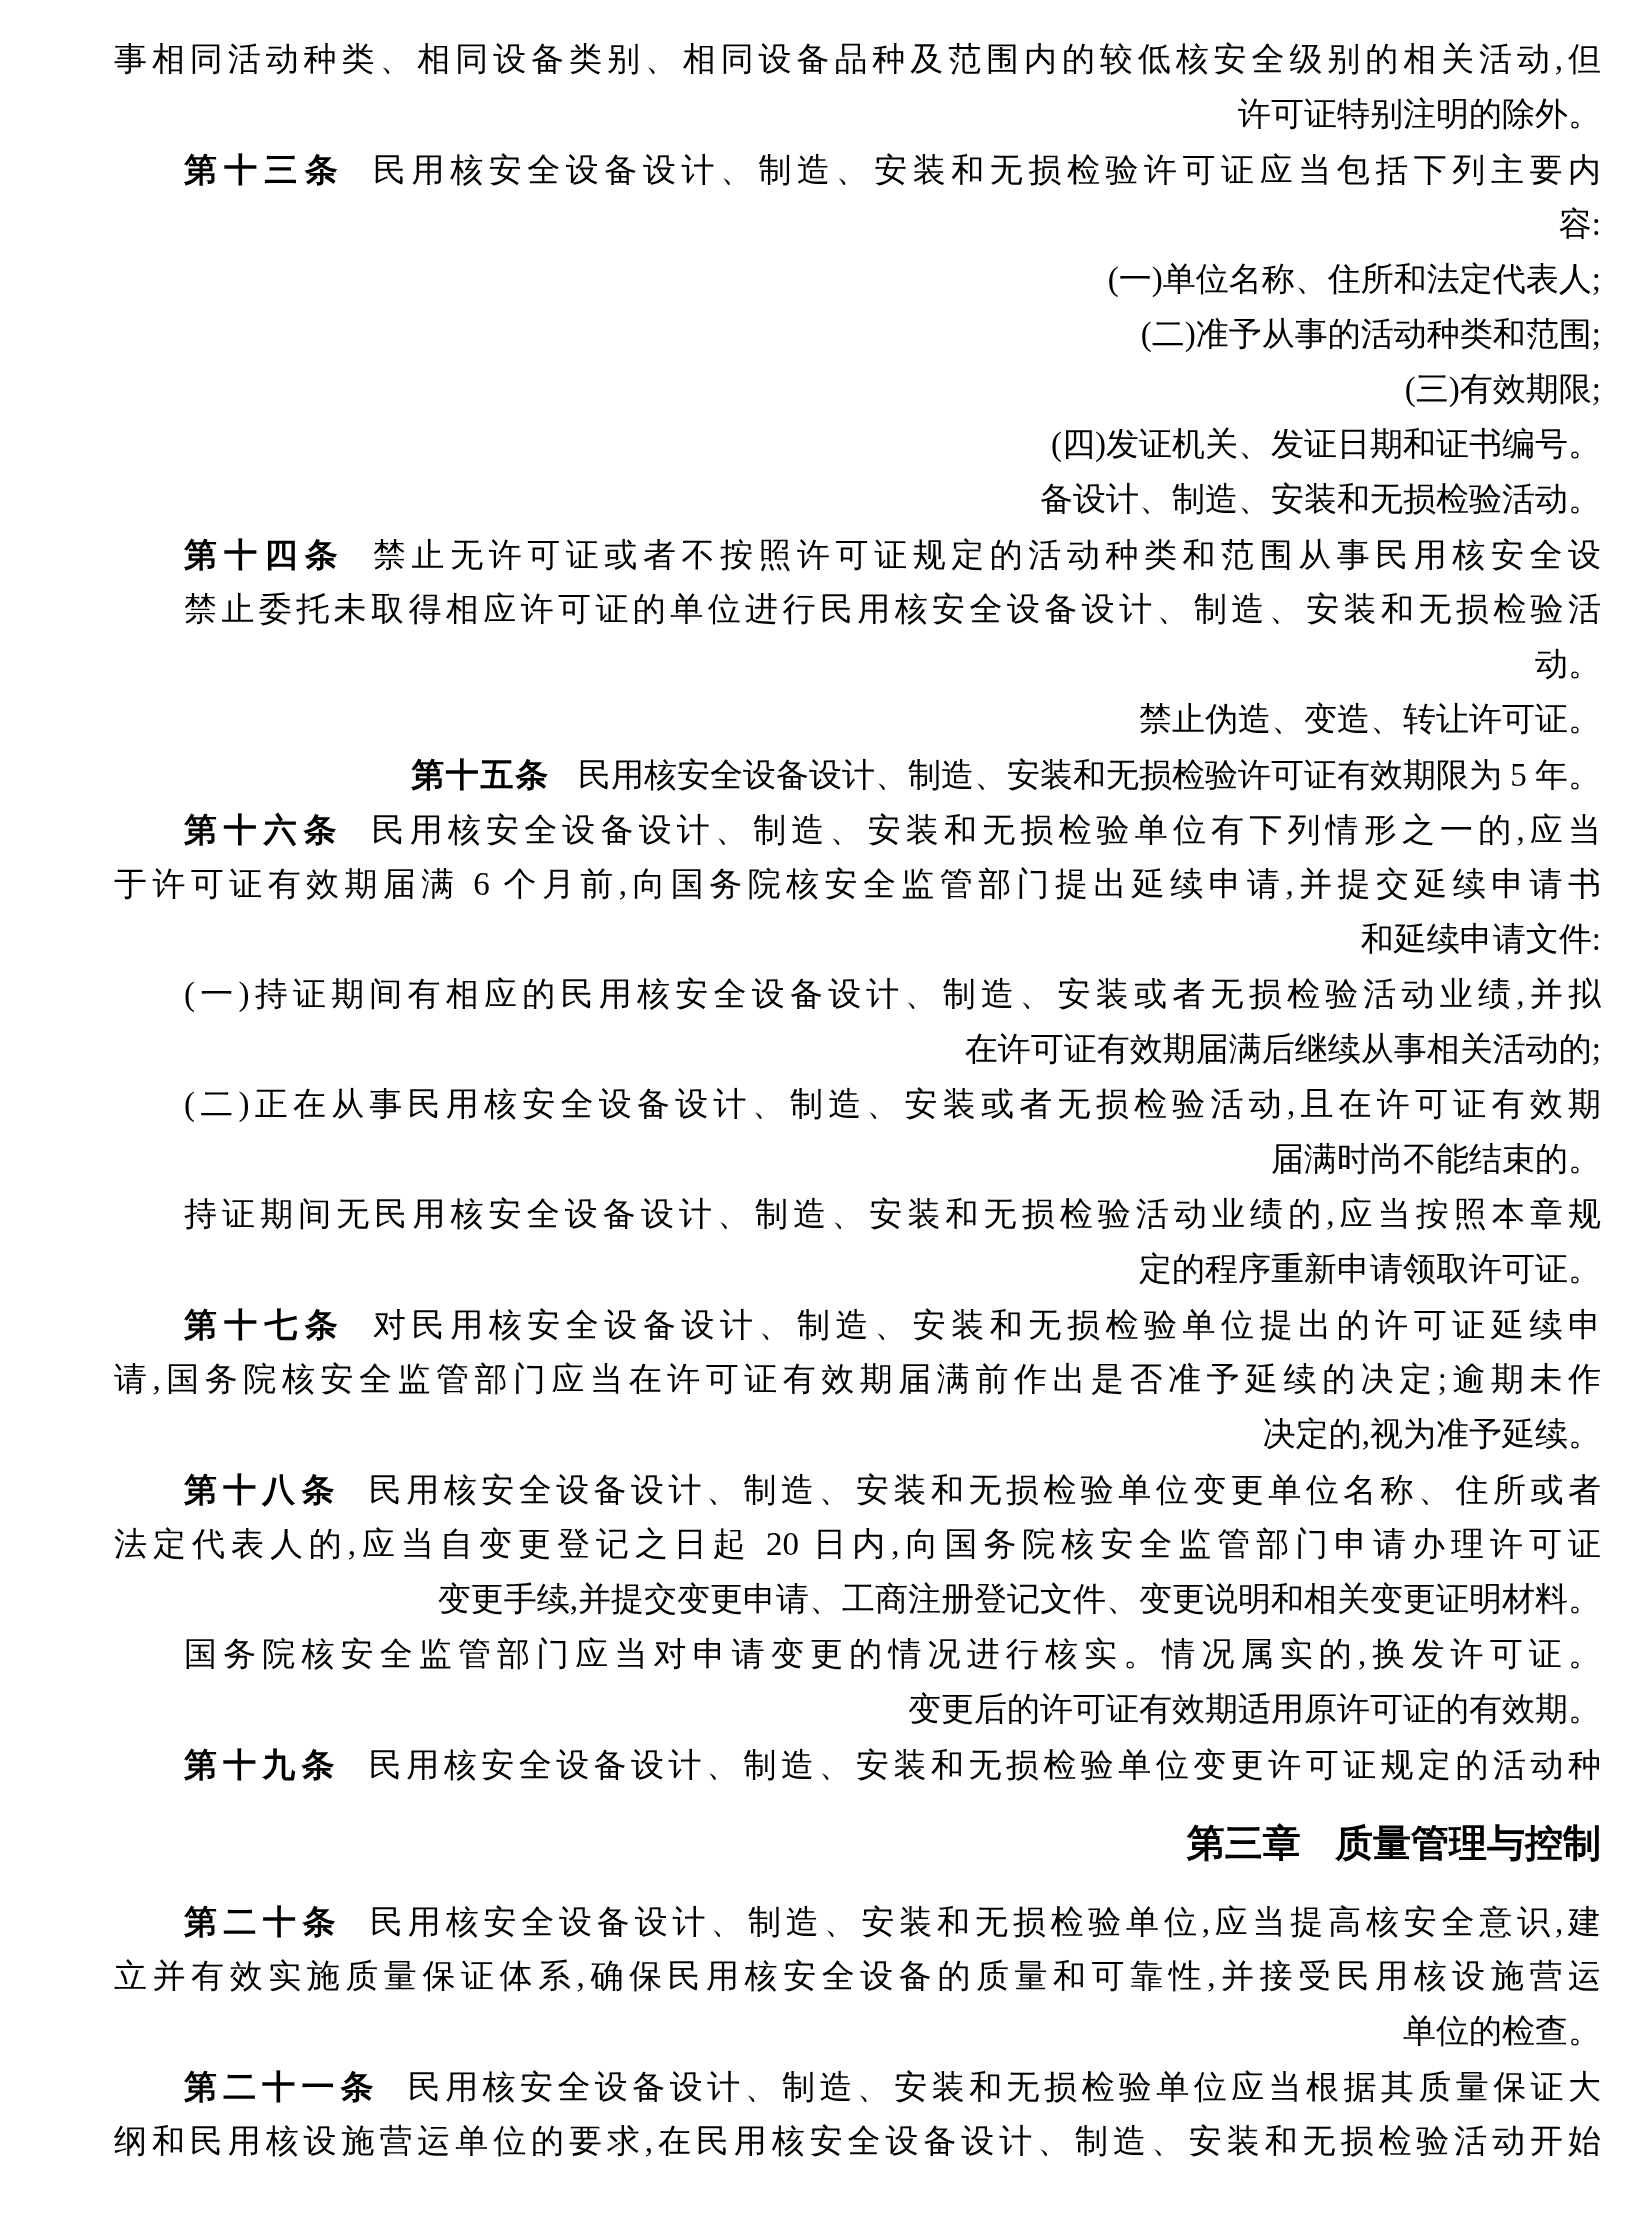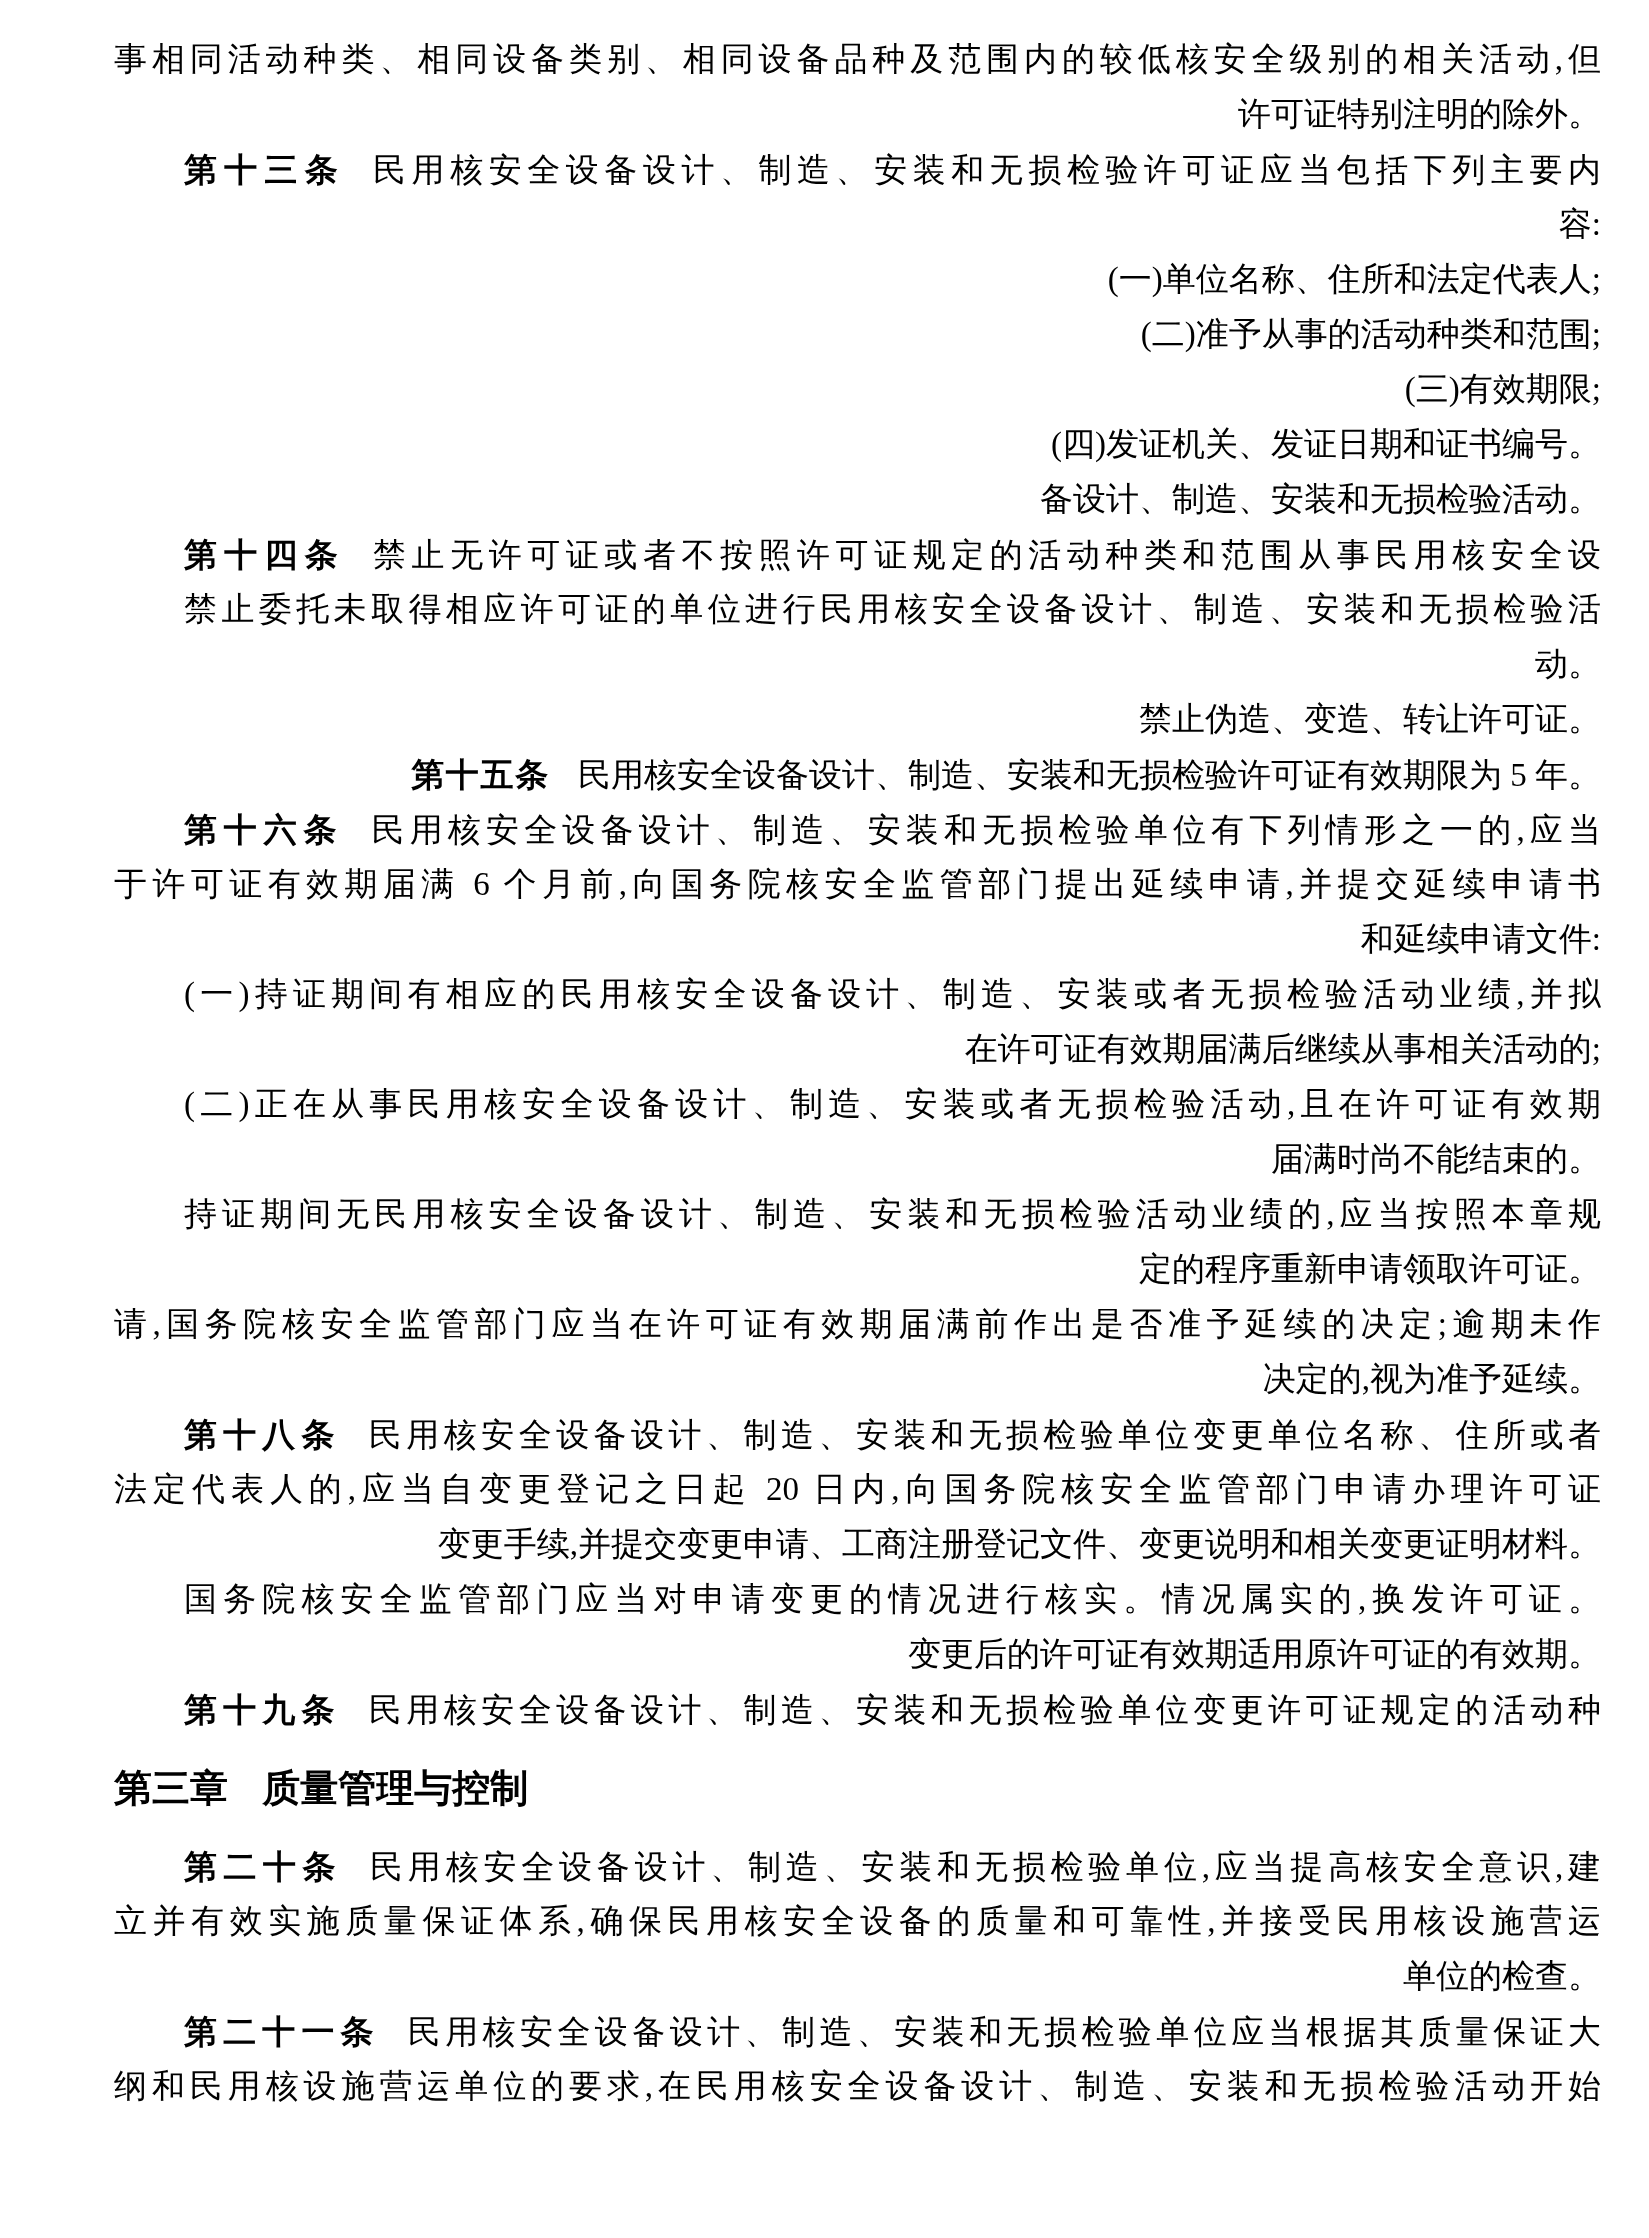--- a/index.html
+++ b/index.html
@@ -39,21 +39,21 @@
   .article-num {
     font-weight: bold;
     font-family: "Liberation Sans", "DejaVu Sans", sans-serif;
     margin-right: 0.85em;
     letter-spacing: 1.7px;
   }
   .heading {
     line-height: 56px;
     height: 56px;
     margin: 23px 0;
-    text-align: left;
+    text-align: right;
     font-weight: bold;
     font-size: 38px;
     font-family: "Liberation Sans", "DejaVu Sans", sans-serif;
   }
   .heading .heading-num {
     margin-right: 0.9em;
   }
 </style>
 </head>
 <body>
@@ -76,20 +76,21 @@
       <div class="line indent"><span class="article-num">第十五条</span><span>民用核安全设备设计、制造、安装和无损检验许可证有效期限为 5 年。</span></div>
       <div class="line indent fill"><span class="article-num">第十六条</span><span>民用核安全设备设计、制造、安装和无损检验单位有下列情形之一的,应当</span></div>
       <div class="line fill"><span>于许可证有效期届满 6 个月前,向国务院核安全监管部门提出延续申请,并提交延续申请书</span></div>
       <div class="line"><span>和延续申请文件:</span></div>
       <div class="line indent fill"><span>(一)持证期间有相应的民用核安全设备设计、制造、安装或者无损检验活动业绩,并拟</span></div>
       <div class="line"><span>在许可证有效期届满后继续从事相关活动的;</span></div>
       <div class="line indent fill"><span>(二)正在从事民用核安全设备设计、制造、安装或者无损检验活动,且在许可证有效期</span></div>
       <div class="line"><span>届满时尚不能结束的。</span></div>
       <div class="line indent fill"><span>持证期间无民用核安全设备设计、制造、安装和无损检验活动业绩的,应当按照本章规</span></div>
       <div class="line"><span>定的程序重新申请领取许可证。</span></div>
+      <div class="line indent fill"><span class="article-num">第十七条</span><span>对民用核安全设备设计、制造、安装和无损检验单位提出的许可证延续申</span></div>
       <div class="line fill"><span>请,国务院核安全监管部门应当在许可证有效期届满前作出是否准予延续的决定;逾期未作</span></div>
       <div class="line"><span>决定的,视为准予延续。</span></div>
       <div class="line indent fill"><span class="article-num">第十八条</span><span>民用核安全设备设计、制造、安装和无损检验单位变更单位名称、住所或者</span></div>
       <div class="line fill"><span>法定代表人的,应当自变更登记之日起 20 日内,向国务院核安全监管部门申请办理许可证</span></div>
       <div class="line"><span>变更手续,并提交变更申请、工商注册登记文件、变更说明和相关变更证明材料。</span></div>
       <div class="line indent fill"><span>国务院核安全监管部门应当对申请变更的情况进行核实。情况属实的,换发许可证。</span></div>
       <div class="line"><span>变更后的许可证有效期适用原许可证的有效期。</span></div>
       <div class="line indent fill"><span class="article-num">第十九条</span><span>民用核安全设备设计、制造、安装和无损检验单位变更许可证规定的活动种</span></div>
       <div class="heading"><span class="heading-num">第三章</span><span>质量管理与控制</span></div>
       <div class="line indent fill"><span class="article-num">第二十条</span><span>民用核安全设备设计、制造、安装和无损检验单位,应当提高核安全意识,建</span></div>

